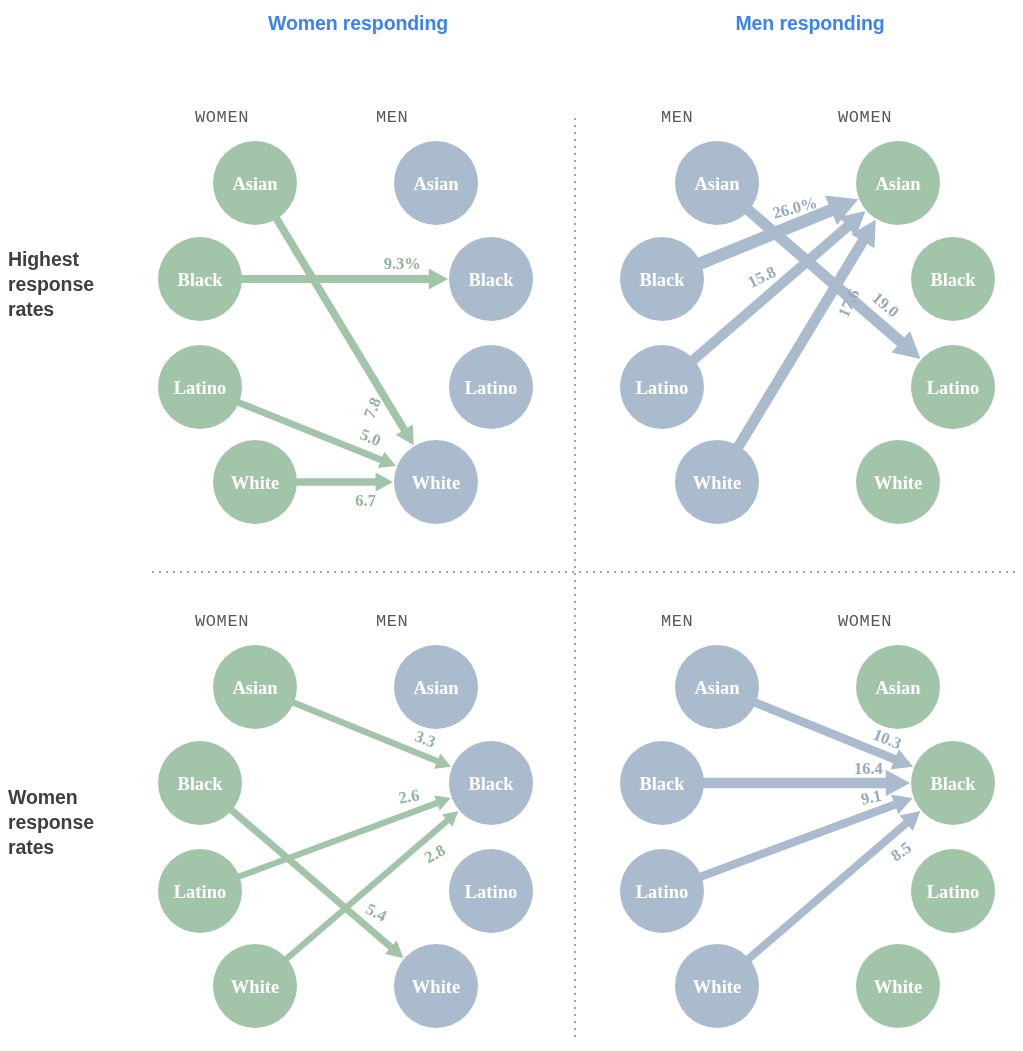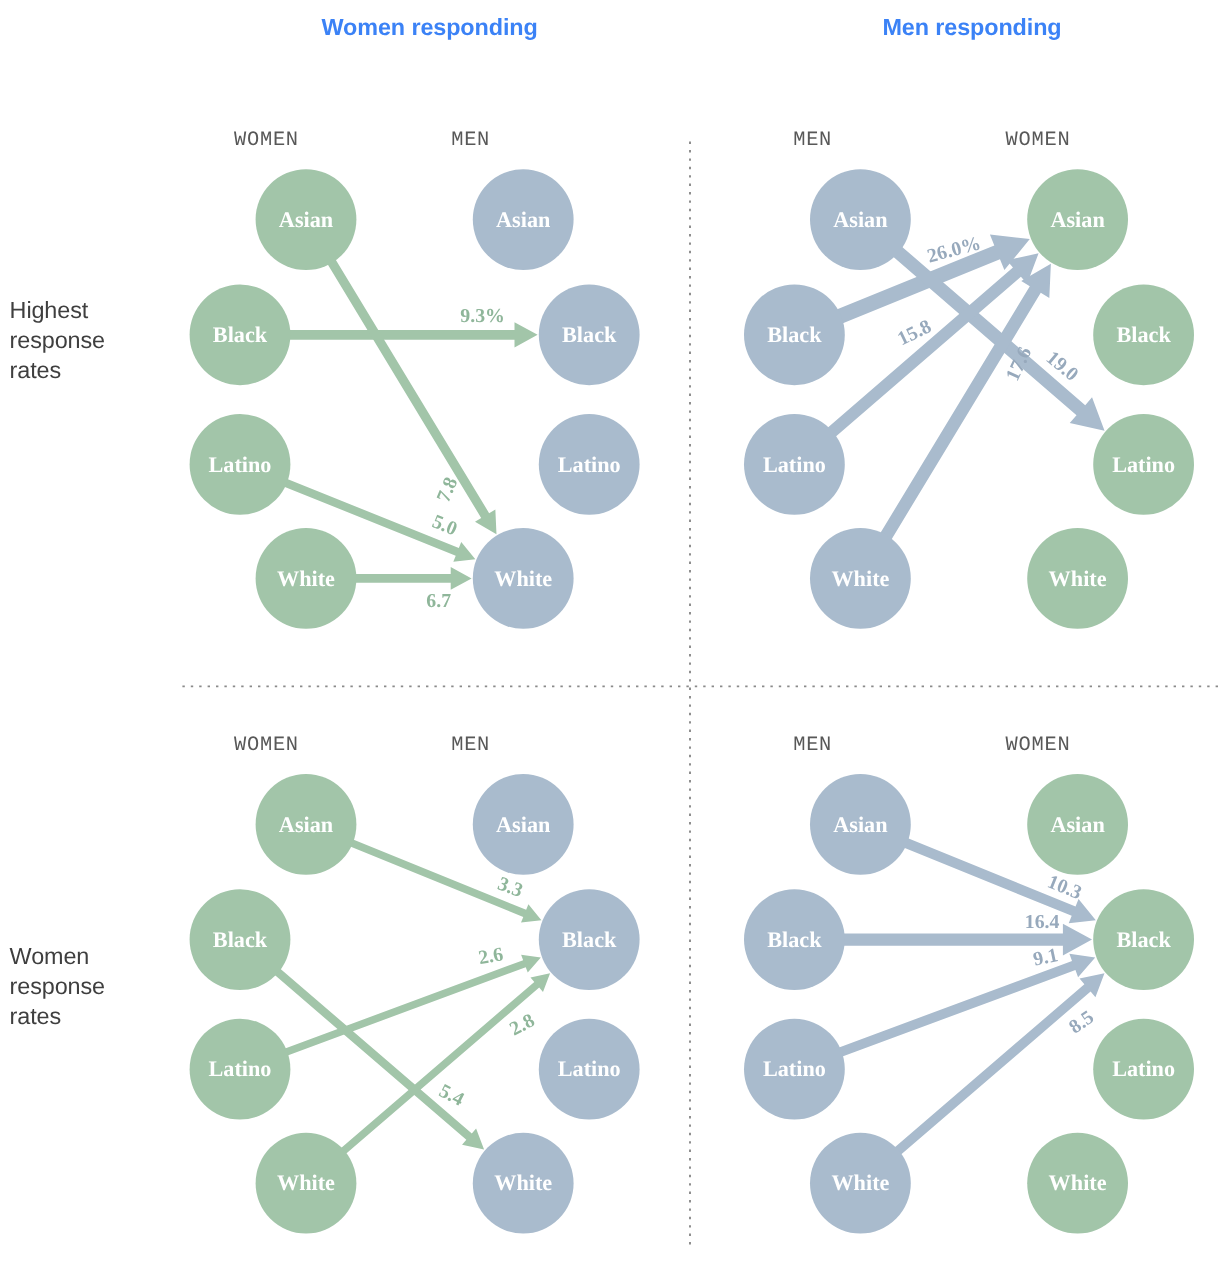--- a/index.html
+++ b/index.html
@@ -18,21 +18,21 @@
     font-weight:bold;
     font-size:19.5px;
     color:#3b82f6;
     text-align:center;
     line-height:1.28;
     letter-spacing:-0.1px;
   }
   .row-label{
     position:absolute;
     font-family:"Liberation Sans", sans-serif;
-    font-weight:normal;
+    font-weight:bold;
     font-size:19.5px;
     color:#3f3f3f;
     line-height:1.28;
     letter-spacing:-0.1px;
   }
   .col-head{
     position:absolute;
     font-family:Liberation Mono, monospace;
     font-size:17px;
     color:#585858;

